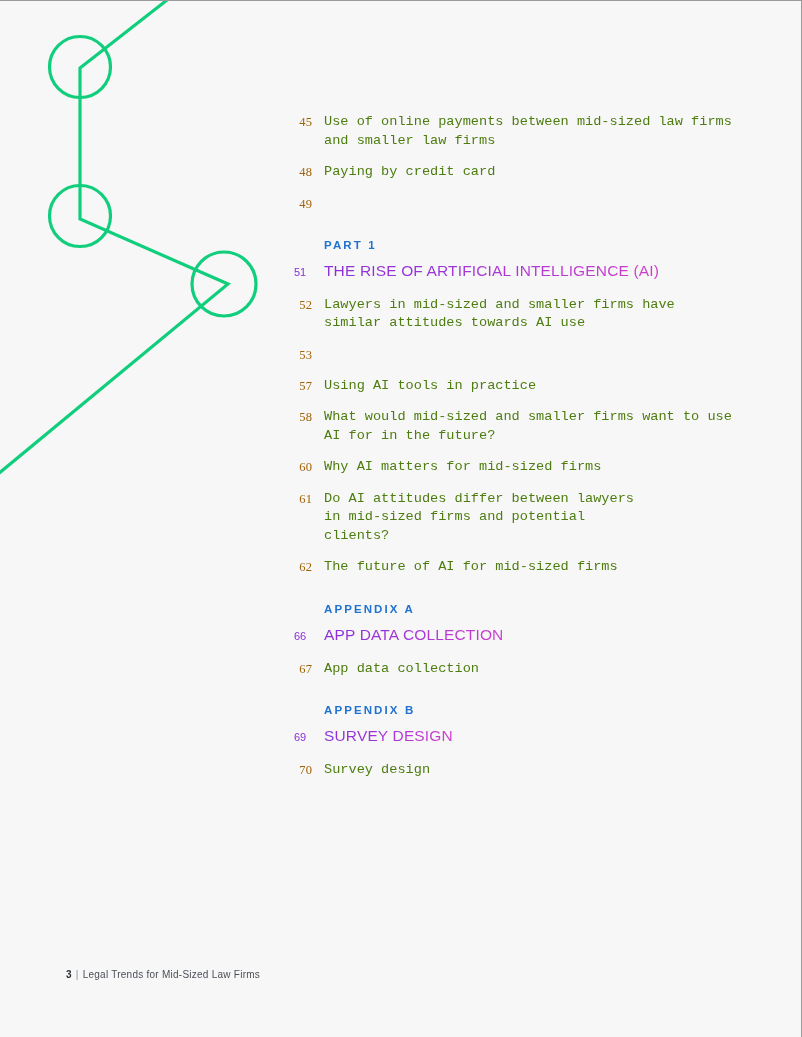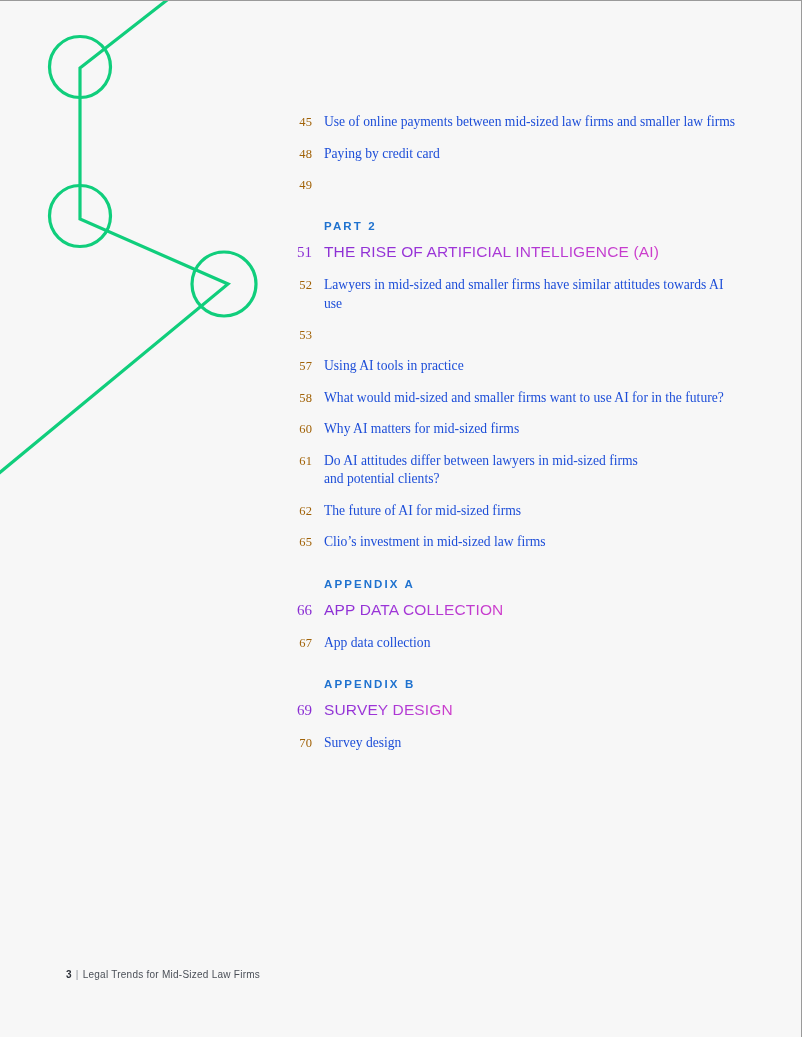--- a/index.html
+++ b/index.html
@@ -46,23 +46,23 @@
     min-width: 24px;
     text-align: right;
     font-family: "Liberation Serif", serif;
     font-size: 12.5px;
     color: #a16207;
     line-height: 18px;
     letter-spacing: 0.1px;
   }
   .entry .txt {
     margin-left: 12px;
-    font-family: Liberation Serif, serif;
+    font-family: Liberation Mono, monospace;
     font-size: 13.6px;
-    color: #1d4ed8;
+    color: #4d7c0f;
     line-height: 18.5px;
   }
   .entry.twoline { margin-bottom: 13px; }
 
   
   .group-label {
     margin-top: 24px;
     margin-bottom: 8px;
     padding-left: 36px;
     font-family: "Liberation Sans", sans-serif;
@@ -75,23 +75,23 @@
 
   
   .section-title {
     display: flex;
     align-items: baseline;
     margin-bottom: 14px;
   }
   .section-title .num {
     width: 24px;
     min-width: 24px;
-    text-align: right;
-    font-family: Liberation Serif, serif;
-    font-size: 15px;
+    text-align: center;
+    font-family: Liberation Sans, sans-serif;
+    font-size: 11px;
     color: #8b2fd4;
     line-height: 20px;
   }
   .section-title .txt {
     margin-left: 12px;
     font-family: "Liberation Sans", sans-serif;
     font-size: 15.5px;
     letter-spacing: 0.15px;
     line-height: 20px;
     background-image: linear-gradient(100deg, #8b2fd4 0%, #9b34d8 35%, #b93ad2 70%, #cf3dcb 100%);
@@ -143,21 +143,21 @@
     <div class="entry">
       <span class="num">48</span>
       <span class="txt">Paying by credit card</span>
     </div>
     <div class="entry">
       <span class="num">49</span>
     </div>
   </div>
 
   <section>
-    <div class="group-label">PART 2</div>
+    <div class="group-label">PART 1</div>
     <div class="section-title">
       <span class="num">51</span>
       <span class="txt">THE RISE OF ARTIFICIAL INTELLIGENCE (AI)</span>
     </div>
     <div class="entry">
       <span class="num">52</span>
       <span class="txt">Lawyers in mid-sized and smaller firms have similar attitudes towards AI use</span>
     </div>
     <div class="entry twoline">
       <span class="num">53</span>
@@ -174,24 +174,20 @@
       <span class="num">60</span>
       <span class="txt">Why AI matters for mid-sized firms</span>
     </div>
     <div class="entry twoline">
       <span class="num">61</span>
       <span class="txt" style="max-width:332px;">Do AI attitudes differ between lawyers in mid-sized firms and potential clients?</span>
     </div>
     <div class="entry">
       <span class="num">62</span>
       <span class="txt">The future of AI for mid-sized firms</span>
-    </div>
-    <div class="entry">
-      <span class="num">65</span>
-      <span class="txt">Clio’s investment in mid-sized law firms</span>
     </div>
   </section>
 
   <section>
     <div class="group-label">APPENDIX A</div>
     <div class="section-title">
       <span class="num">66</span>
       <span class="txt">APP DATA COLLECTION</span>
     </div>
     <div class="entry">

